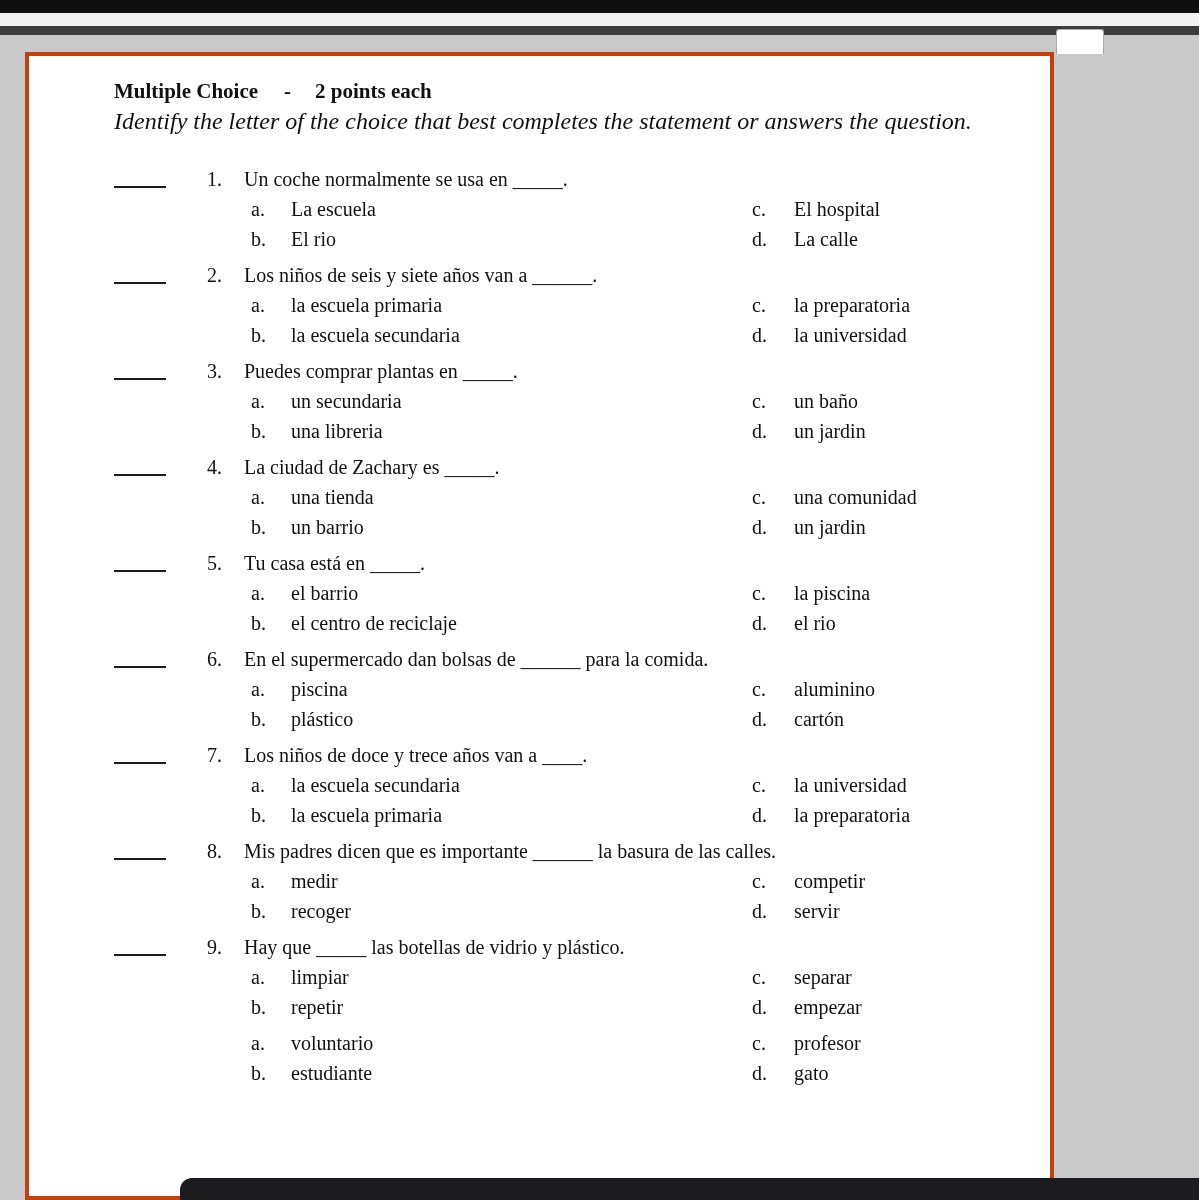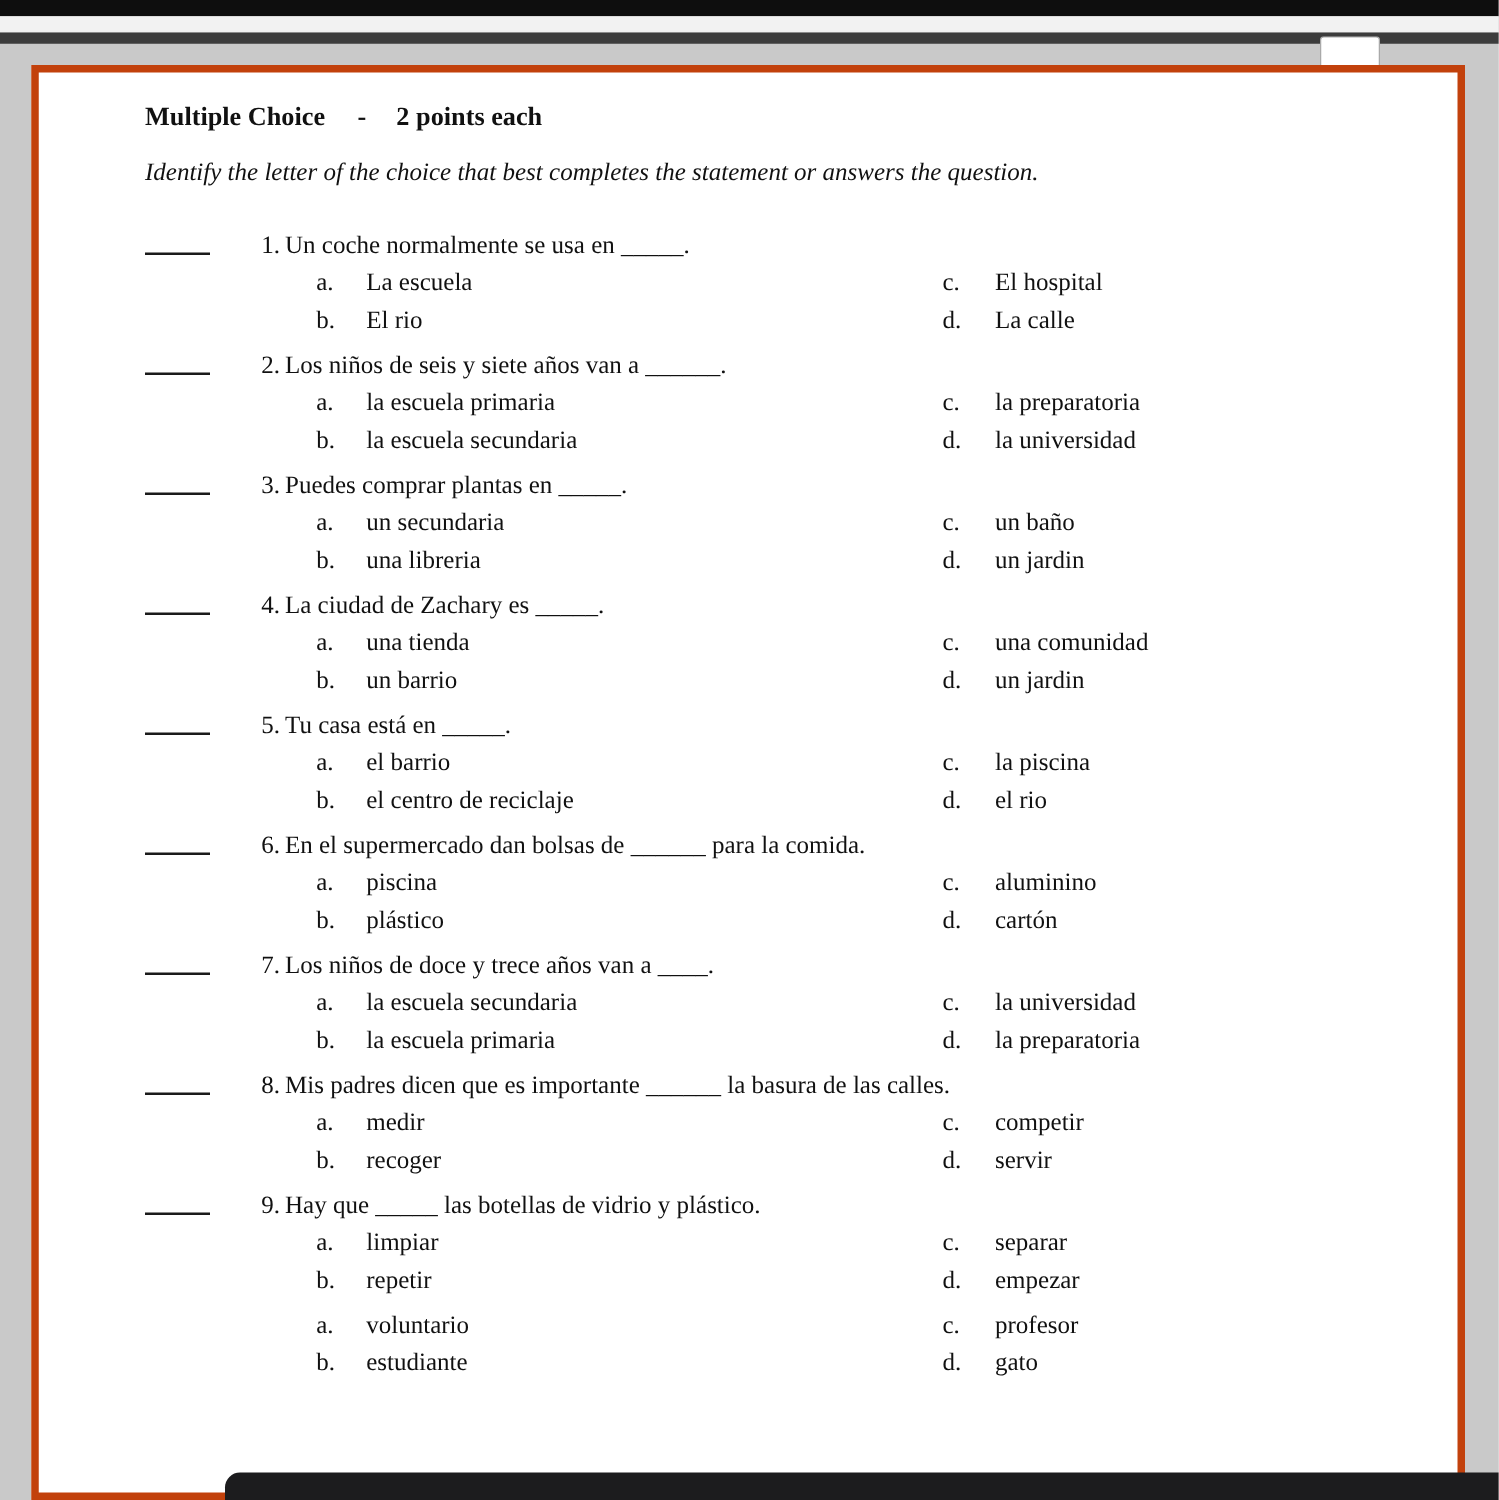--- a/index.html
+++ b/index.html
@@ -22,42 +22,42 @@
   .top-dark {
     position: absolute; top: 26px; left: 0; width: 1199px; height: 9px;
     background: #3c3c3c;
   }
   .corner-tab {
     position: absolute; top: 29px; left: 1056px; width: 48px; height: 25px;
     background: #ffffff; border: 1px solid #a9a9a9; border-bottom: none;
     border-radius: 3px 3px 0 0;
   }
   .page {
-    position: absolute; top: 52px; left: 25px; width: 1147px; height: 1148px;
+    position: absolute; top: 52px; left: 25px; width: 1029px; height: 1148px;
     background: #ffffff;
-    border: 6px solid #c2410c;
+    border: 4px solid #c2410c;
     padding: 20px 40px 0 85px;
   }
   .title-row { font-size: 21px; font-weight: bold; line-height: 30px; }
   .t-dash { margin-left: 26px; }
   .t-points { margin-left: 24px; }
-  .instructions { font-size: 20px; font-style: italic; line-height: 30px; margin-top: 15px; }
+  .instructions { font-size: 24px; font-style: italic; line-height: 30px; }
   .questions { margin-top: 28px; }
   .q-block { margin-bottom: 6px; }
   .q-line {
     display: flex; align-items: baseline;
     font-size: 20px; line-height: 30px;
   }
   .blank {
     display: inline-block; width: 52px;
     border-bottom: 2px solid #1a1a1a;
     transform: translateY(2px);
   }
   .q-num { display: inline-block; width: 56px; text-align: right; }
-  .q-text { margin-left: 4px; text-align: right; }
+  .q-text { margin-left: 22px; text-align: right; }
   .opt-row {
     display: flex; align-items: baseline;
     font-size: 20px; line-height: 30px;
     padding-left: 137px;
   }
   .opt { display: inline-flex; align-items: baseline; }
   .opt-left { width: 501px; }
   .opt-letter { display: inline-block; width: 40px; flex: 0 0 40px; }
   .opt-right .opt-letter { width: 42px; flex: 0 0 42px; }
   .bottom-bar {

